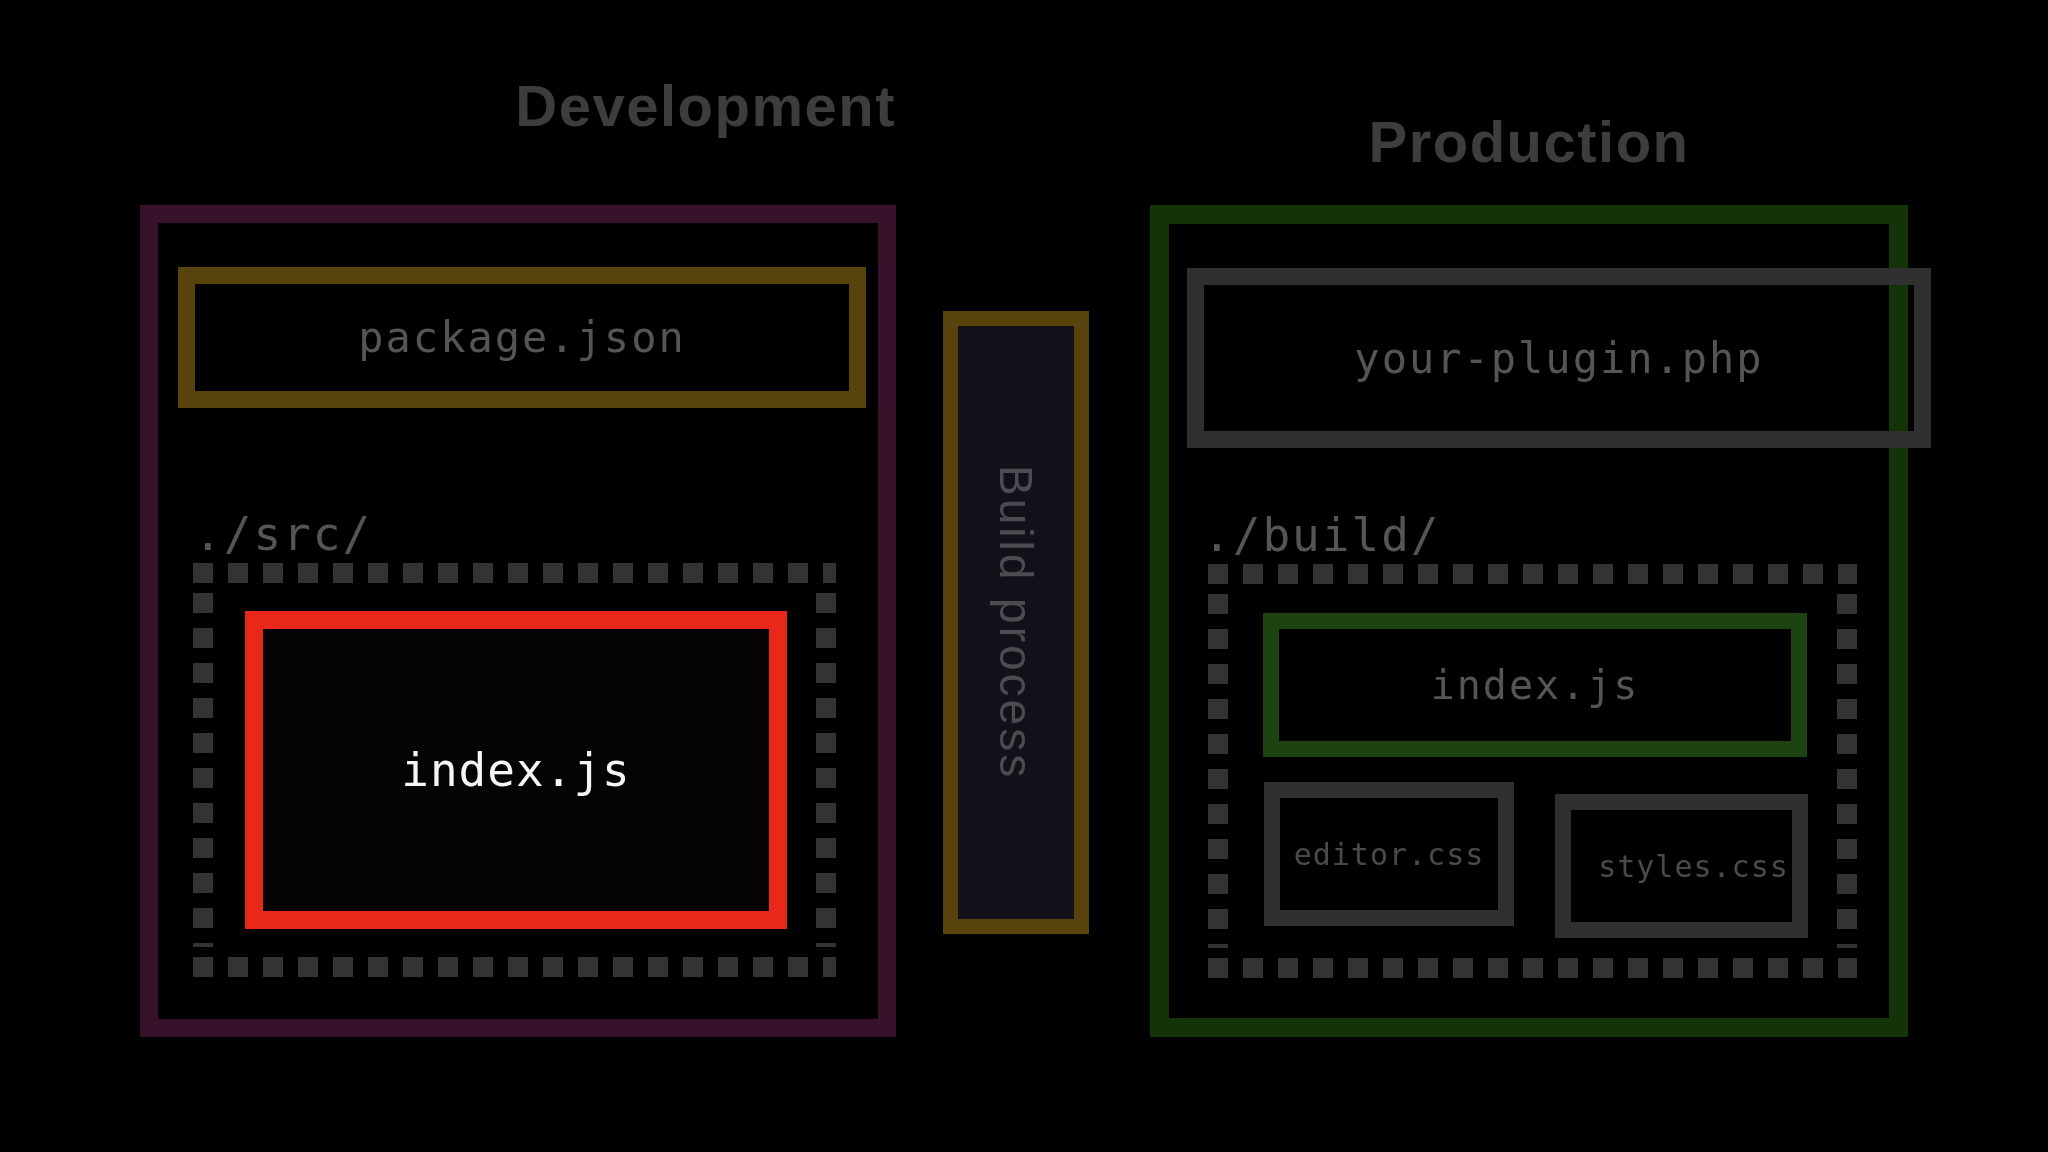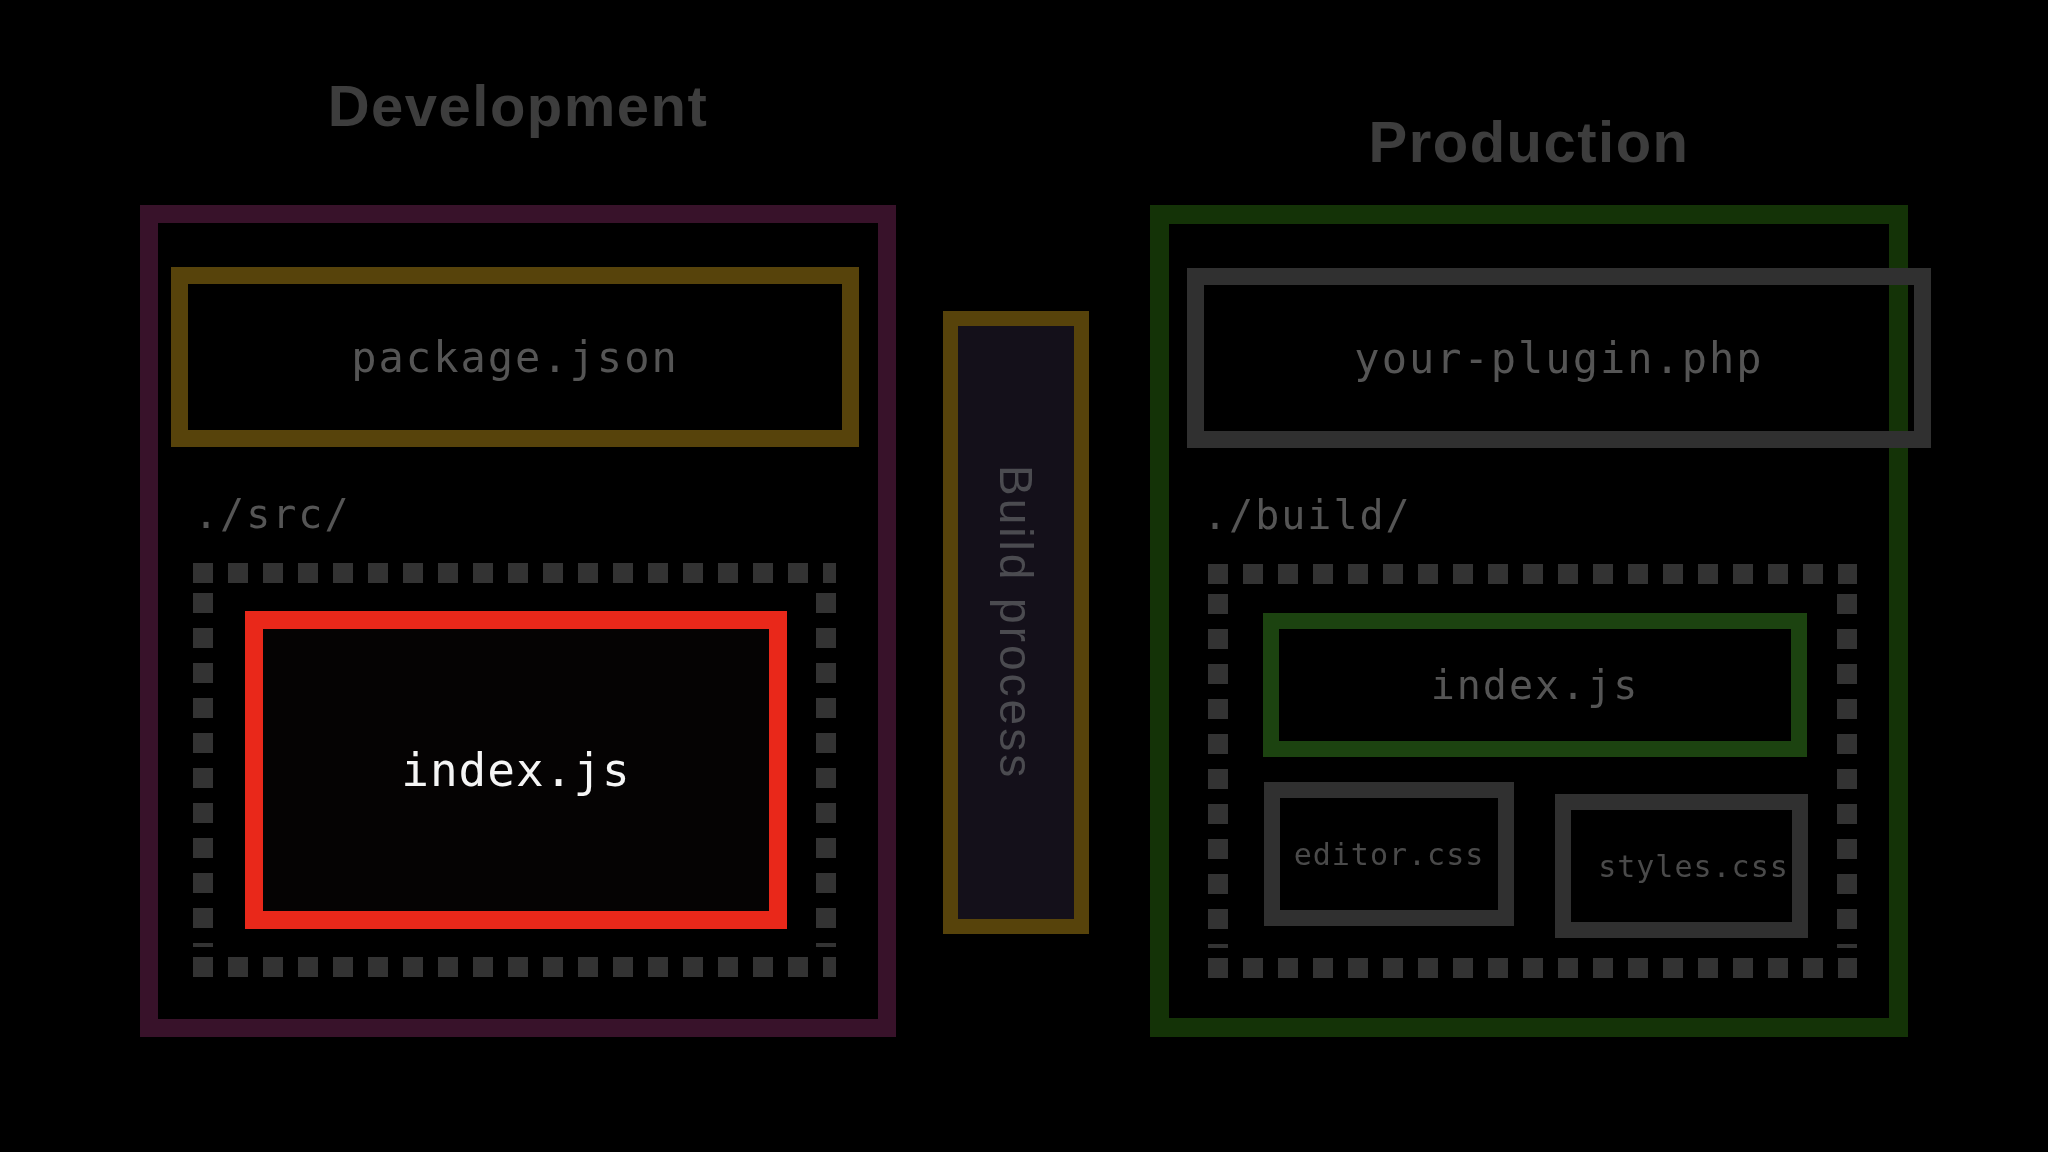--- a/index.html
+++ b/index.html
@@ -29,47 +29,47 @@
   }
   .title{
     position:absolute;
     top:72px;
     text-align:center;
     font-size:58px;
     font-weight:600;
     letter-spacing:1.5px;
     color:var(--title-text);
   }
-  .title.dev{left:140px;width:756px;}
+  .title.dev{left:140px;width:756px;text-align:right;}
   .title.prod{left:1150px;width:758px;margin-top:36px;}
 
   .panel{position:absolute;top:205px;height:832px;}
   .dev-panel{left:140px;width:756px;border:18px solid var(--dev-border);}
   .prod-panel{left:1150px;width:758px;border:19px solid var(--prod-border);}
 
   .file-box{
     position:absolute;
     display:flex;align-items:center;justify-content:center;
     background:transparent;
   }
   .file-text{
     font-family:"DejaVu Sans Mono","Liberation Mono",monospace;
     color:var(--file-text);
     font-size:42px;
     letter-spacing:2px;
     white-space:nowrap;
   }
-  .package-box{left:13px;top:44px;width:688px;height:180px;border:17px solid var(--olive-border);}
+  .package-box{left:20px;top:44px;width:688px;height:141px;border:17px solid var(--olive-border);}
   .plugin-box{left:18px;top:44px;width:744px;height:180px;border:17px solid var(--gray-border);}
 
   .folder-label{
     position:absolute;
-    left:36px;top:268px;
+    left:36px;top:284px;
     font-family:"DejaVu Sans Mono","Liberation Mono",monospace;
-    font-size:40px;
+    font-size:46px;
     letter-spacing:2px;
     color:var(--file-text);
   }
   .prod-panel .folder-label{left:34px;}
 
   .dashed{
     position:absolute;
     background-image:
       repeating-linear-gradient(to right, var(--dash) 0 20px, transparent 20px 35px),
       repeating-linear-gradient(to right, var(--dash) 0 20px, transparent 20px 35px),

